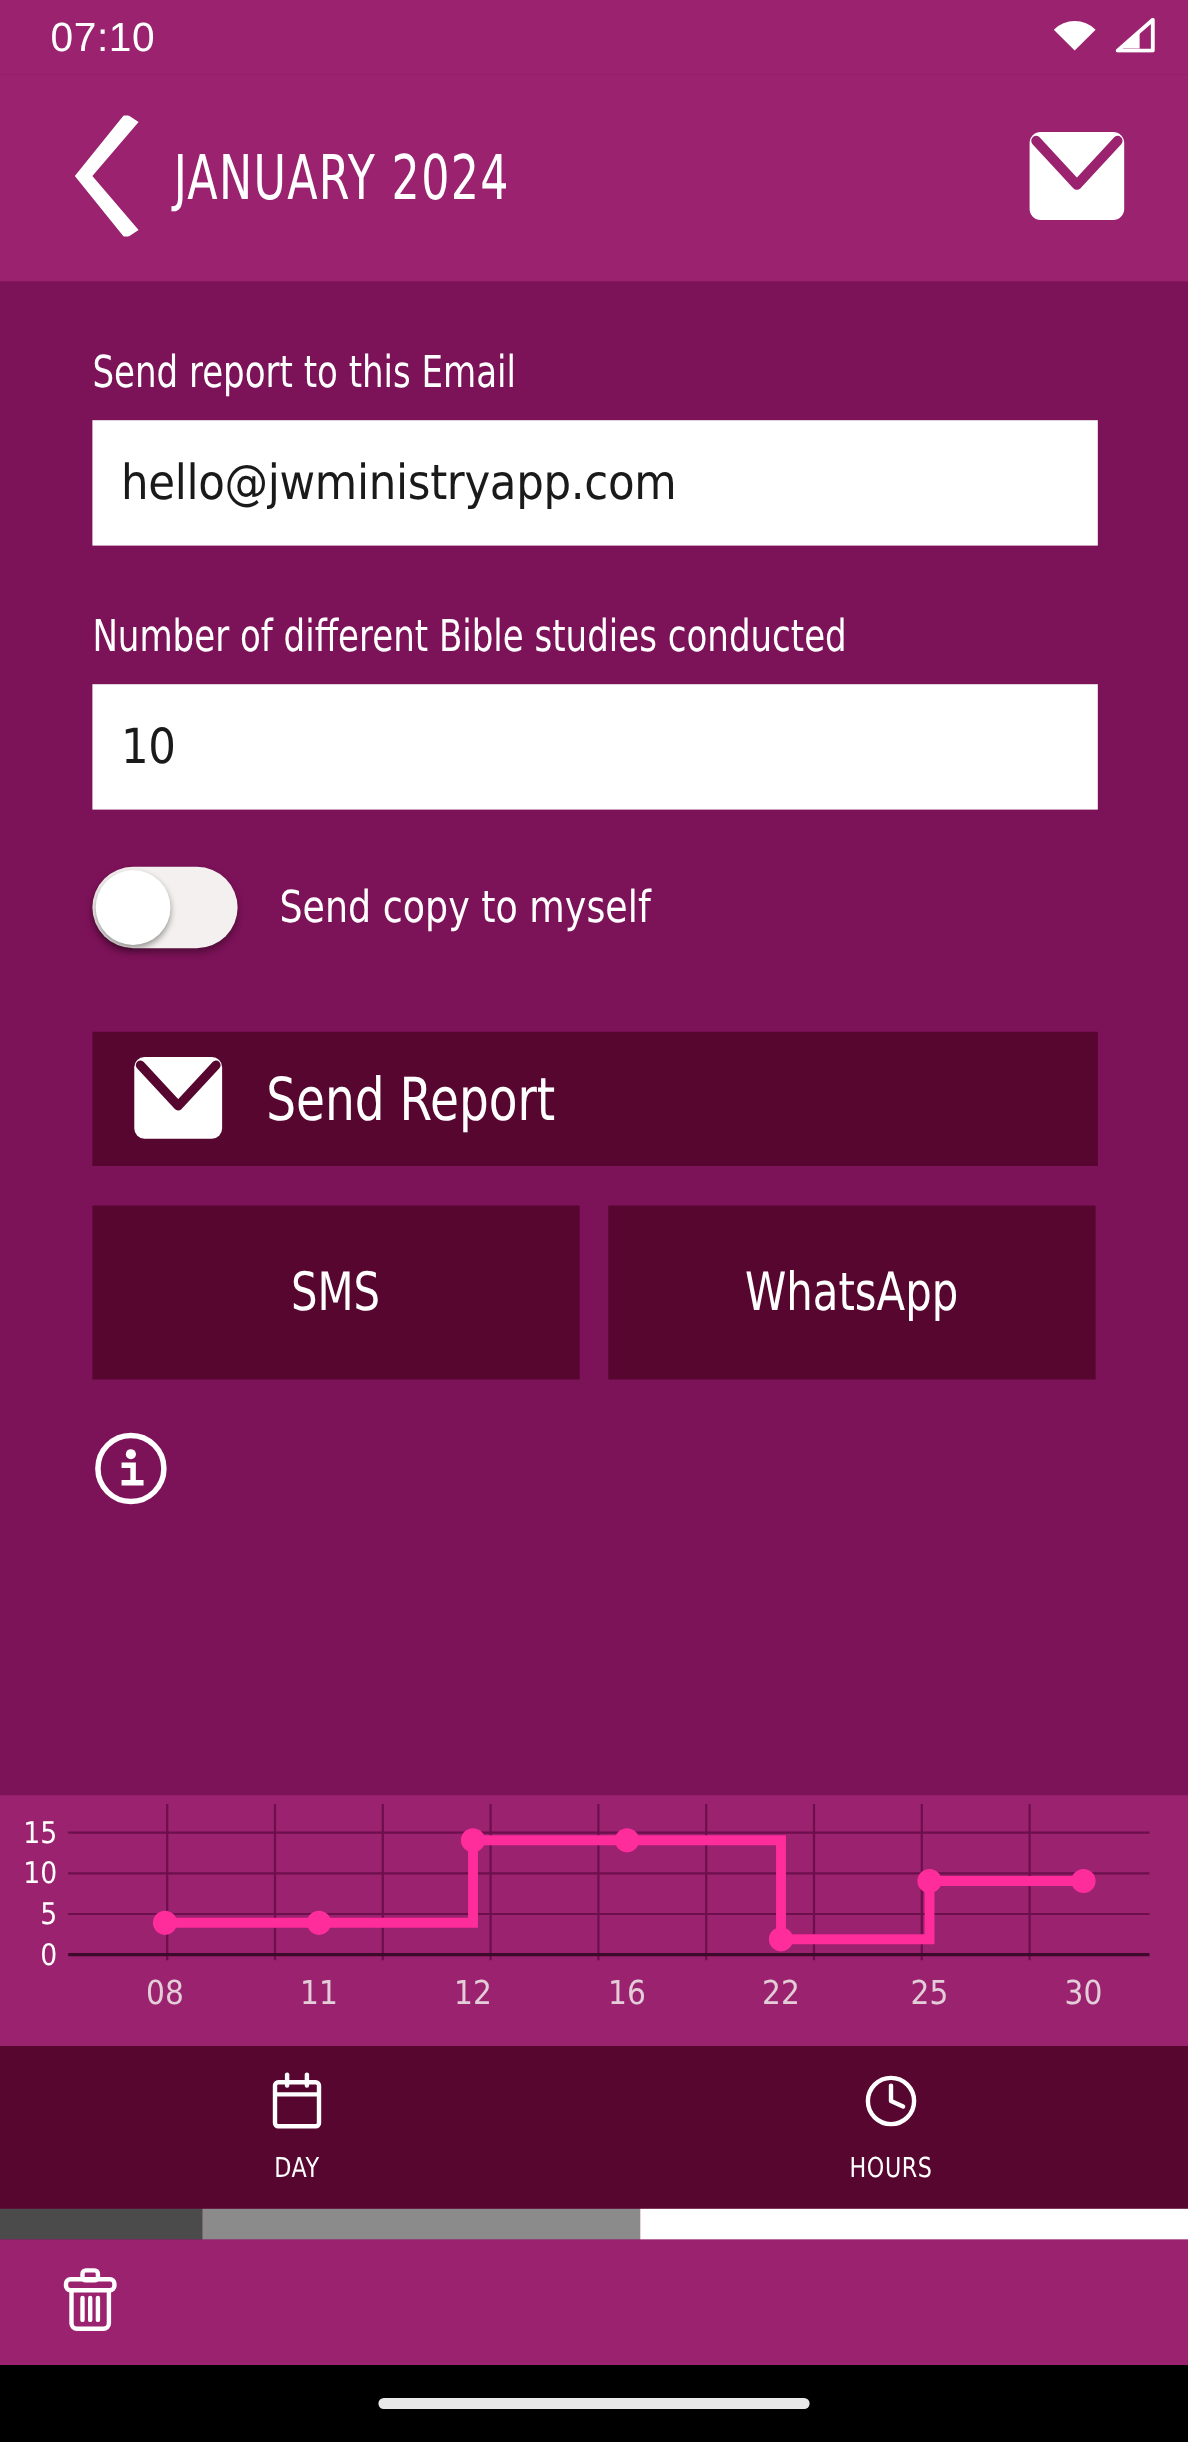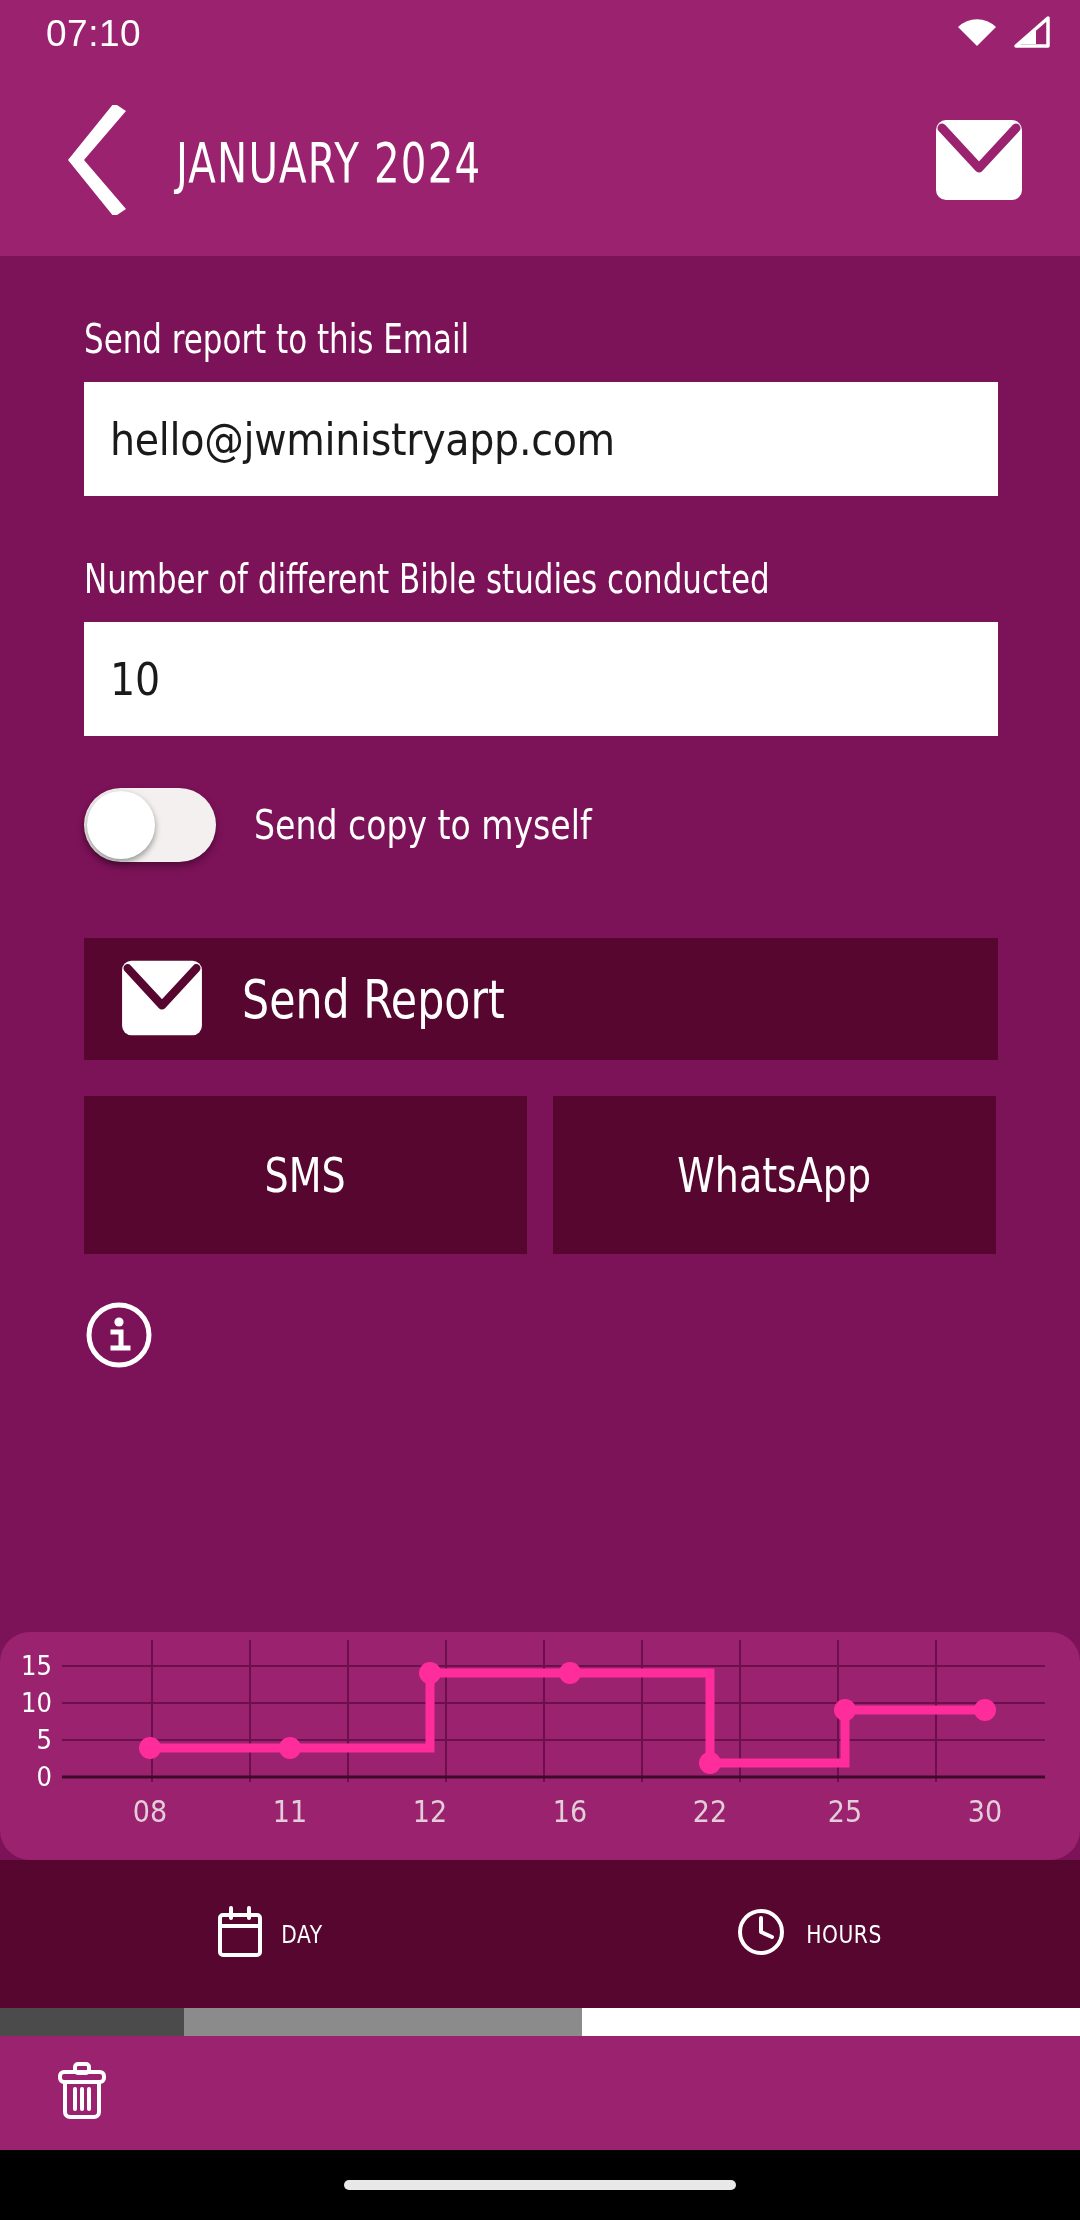--- a/index.html
+++ b/index.html
@@ -25,21 +25,21 @@
   #clock {
     color:#ffffff; font-size:37px; letter-spacing:.5px;
     font-family:"Liberation Sans Narrow","Liberation Sans",sans-serif;
   }
   #status-icons { display:flex; align-items:center; gap:16px; }
 
   
   #appbar {
     position:absolute; top:68px; left:0; width:1080px; height:188px;
     background:#9a226f;
-    display:flex; align-items:center;gap:18px;
+    display:flex; align-items:center;
   }
   #back-btn {
     width:110px; margin-left:42px; display:flex; align-items:center; justify-content:center;
   }
   #page-title {
     color:#ffffff;
     font-size:56px;
     letter-spacing:1.5px;
     font-weight:300;
     font-family:"DejaVu Sans Condensed","Liberation Sans Narrow","Liberation Sans",sans-serif;
@@ -124,32 +124,31 @@
     font-family:"DejaVu Sans Condensed","Liberation Sans Narrow","Liberation Sans",sans-serif;
     display:flex; align-items:center; justify-content:center;
   }
   .share-btn span { transform:scaleX(.88); display:inline-block; }
   #info-btn { margin-top:46px; width:70px; height:70px; display:flex; }
 
   
   #chart {
     position:absolute; top:1632px; left:0; width:1080px; height:228px;
     background:#9a226f;
-    border-radius:30px;
   }
   #chart svg { display:block; }
 
   
   #tabbar {
     position:absolute; top:1860px; left:0; width:1080px; height:148px;
     background:#56062f;
     display:flex;
   }
   .tab {
-    flex:1; display:flex; flex-direction:row;
+    flex:1; display:flex; flex-direction:column;
     align-items:center; justify-content:center; gap:14px;
     cursor:pointer;
   }
   .tab-label {
     color:#ffffff; font-size:25px; letter-spacing:.6px;
     font-family:"DejaVu Sans Condensed","Liberation Sans Narrow","Liberation Sans",sans-serif;
     transform:scaleX(.9);
     white-space:nowrap;
   }
   #tab-indicator { position:absolute; top:2008px; left:0; width:1080px; height:28px; display:flex; }

